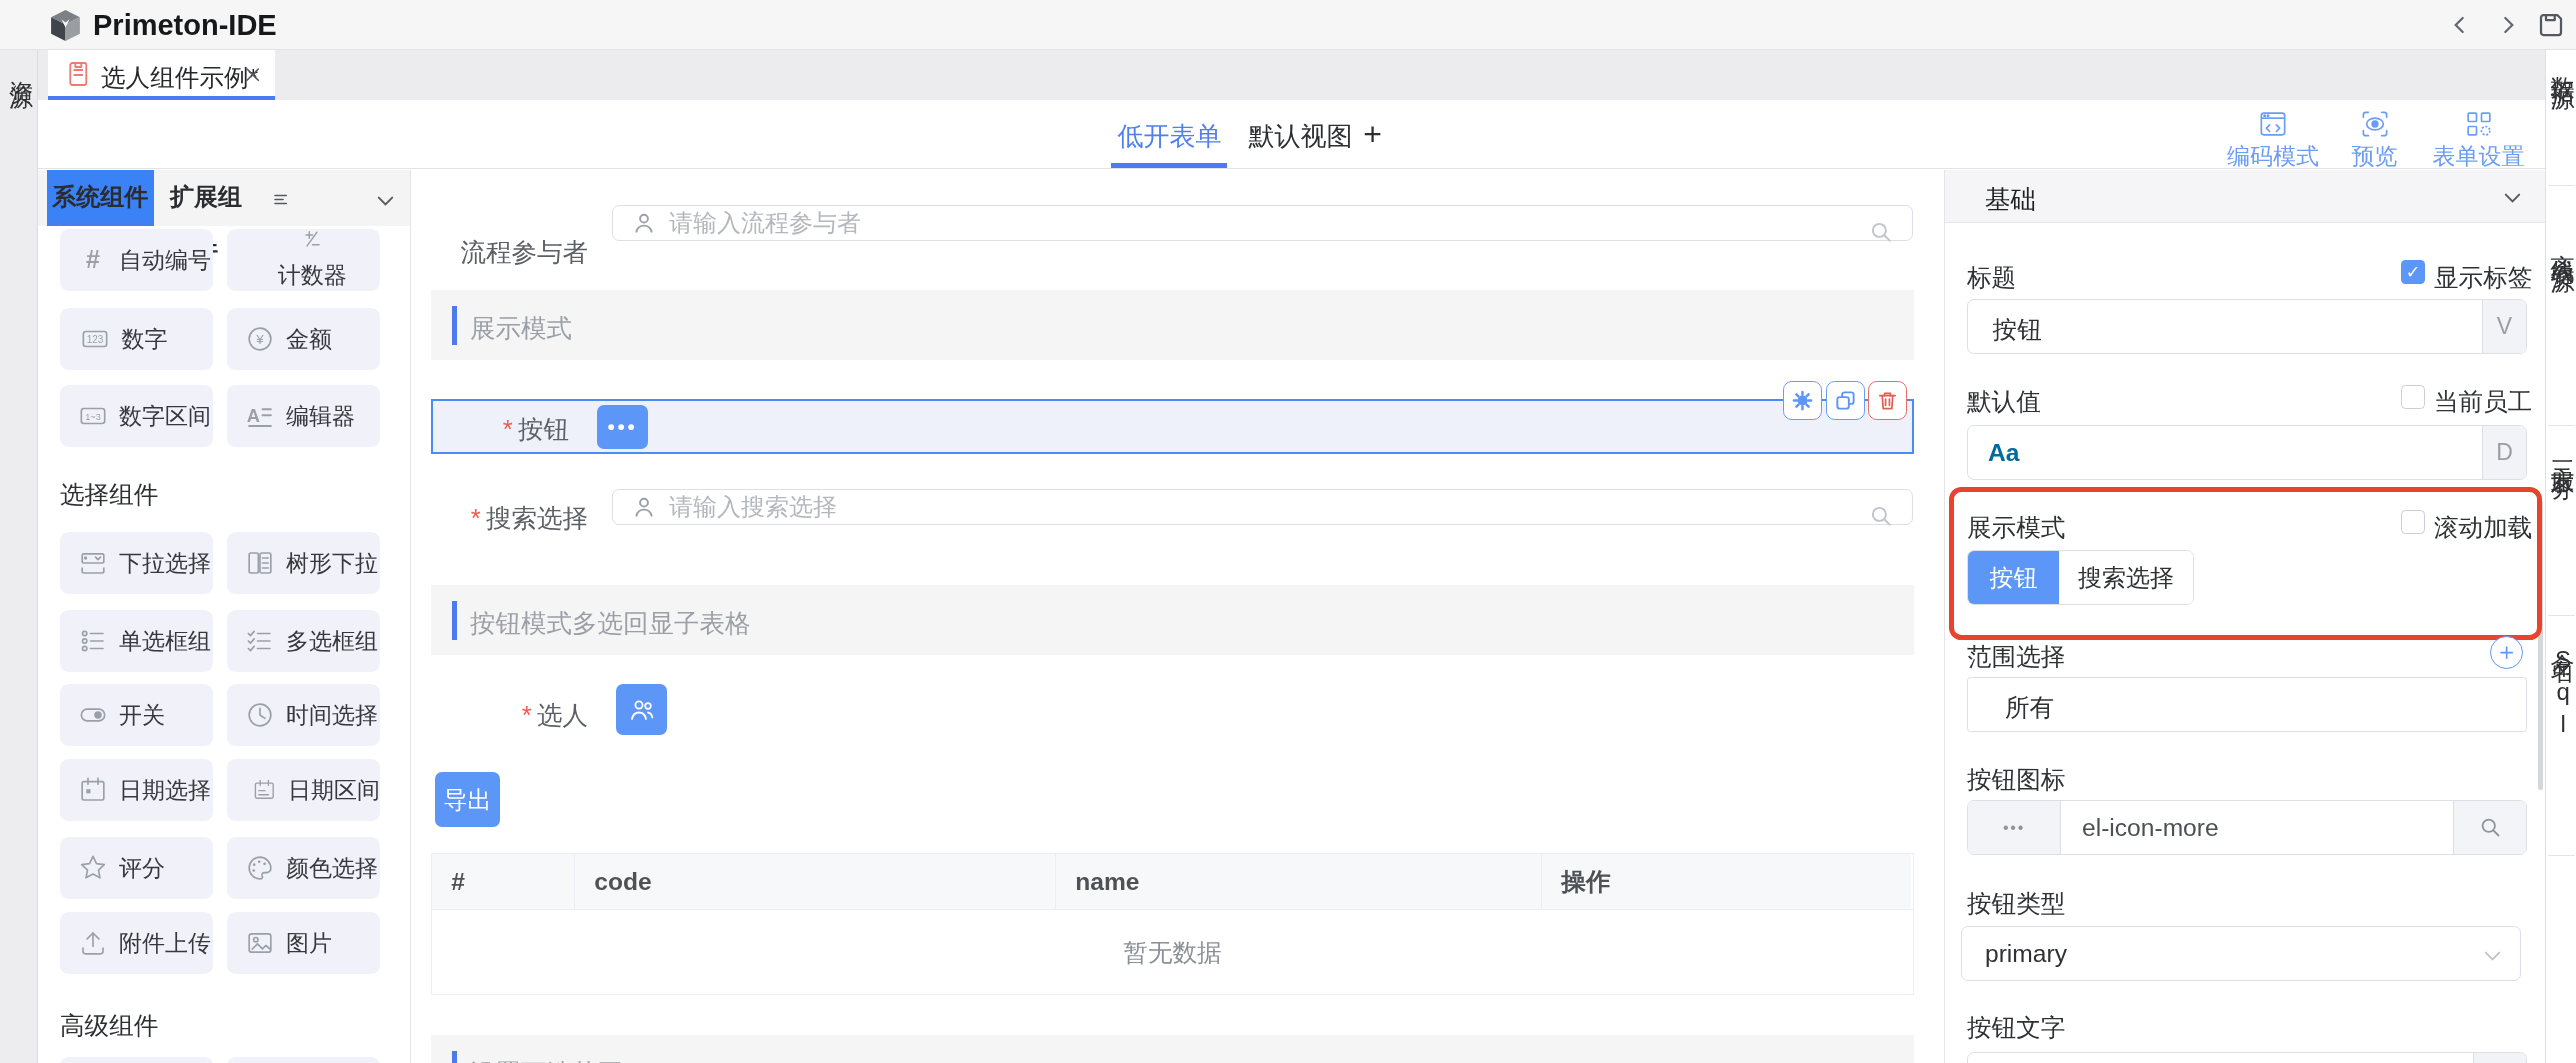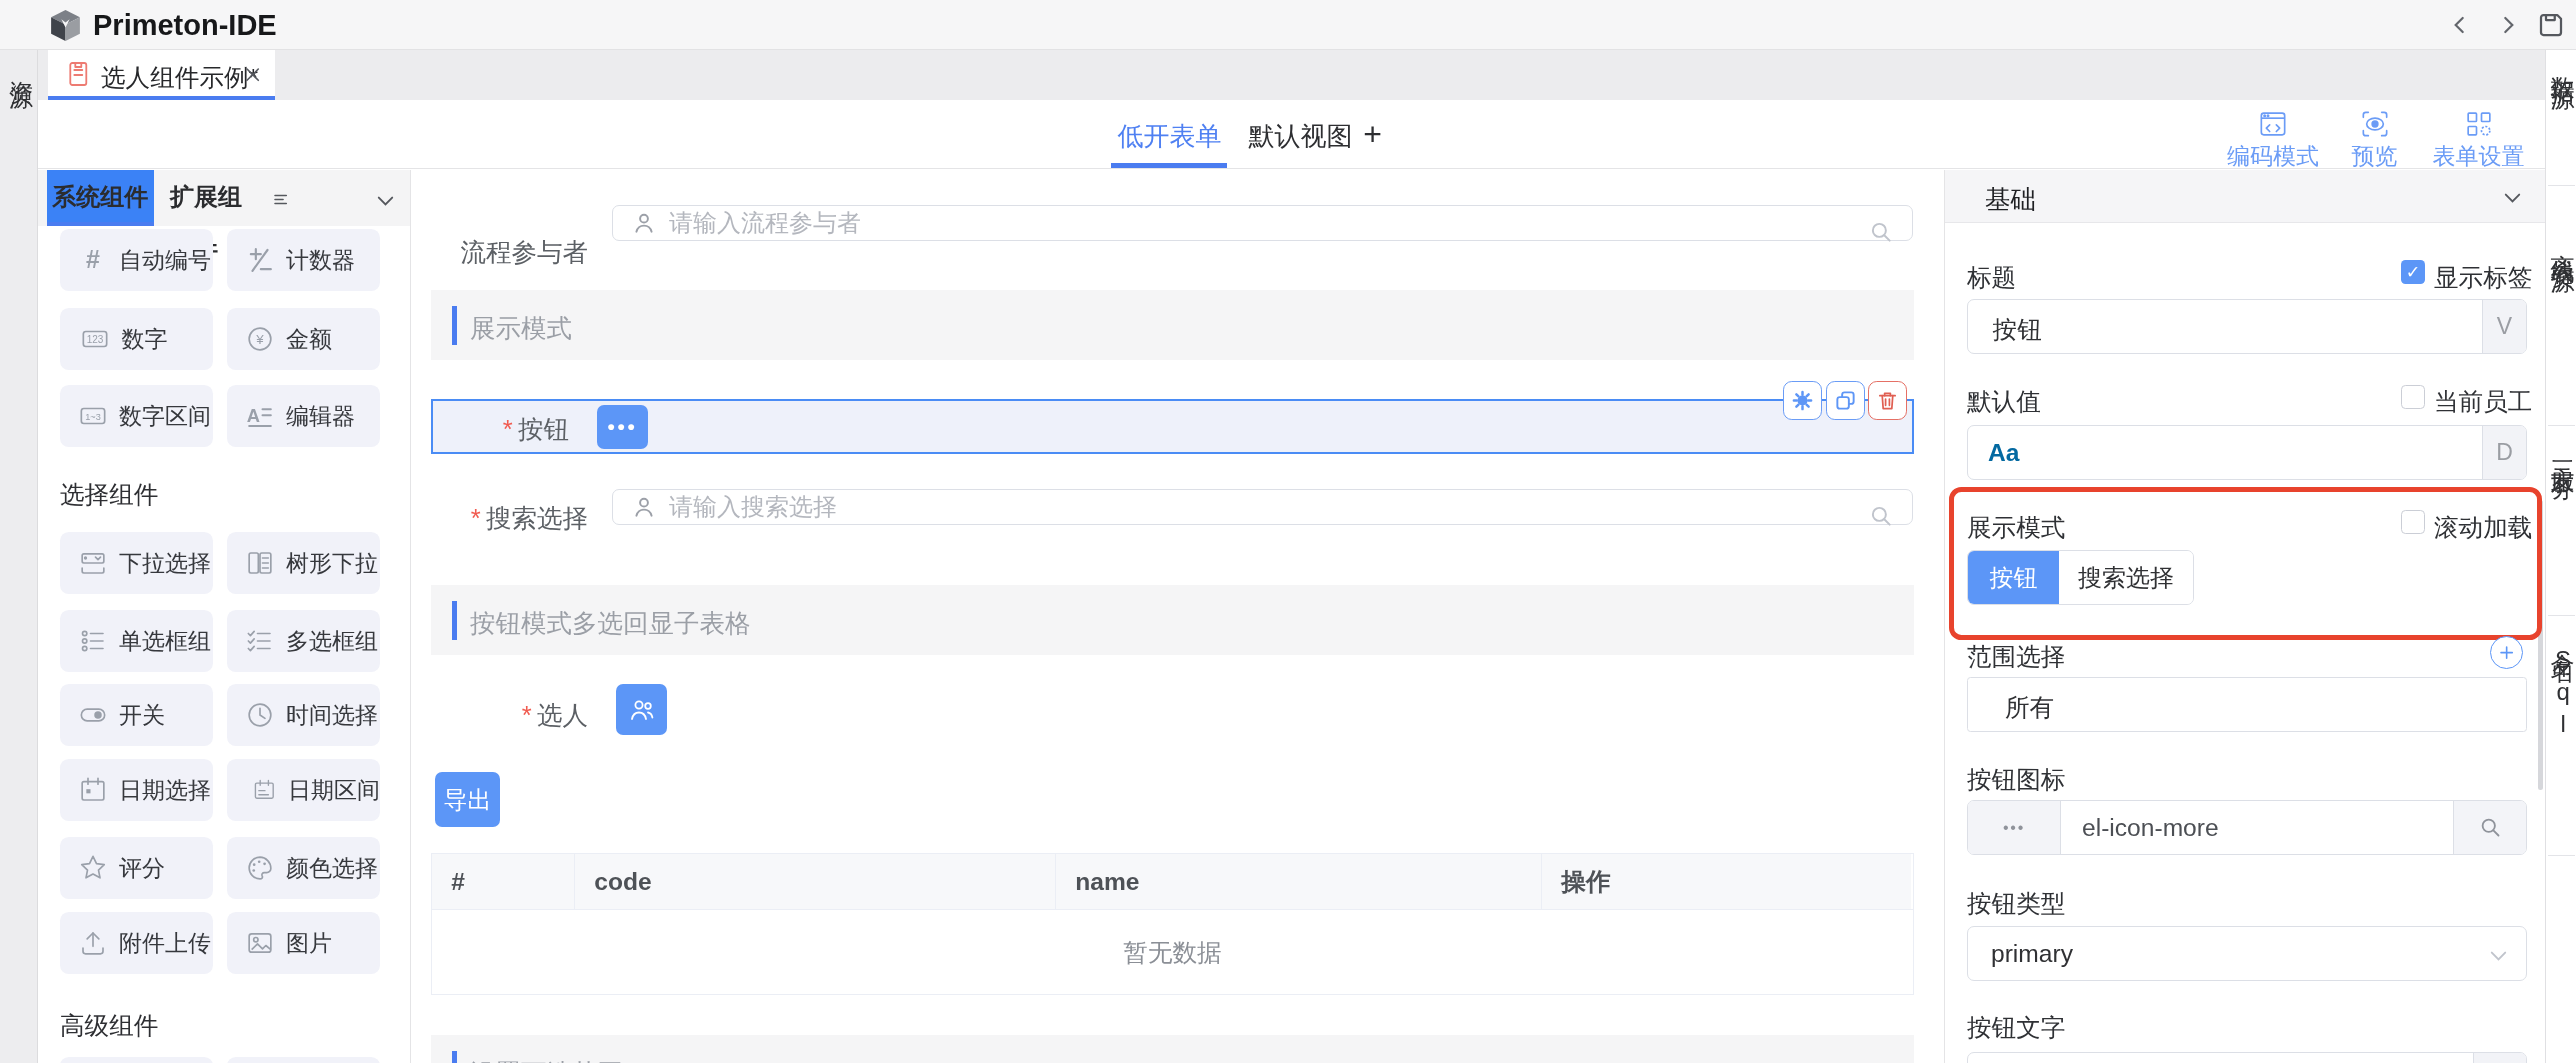--- a/index.html
+++ b/index.html
@@ -152,21 +152,21 @@
     <svg class="abs" style="left:336px;top:19.3px;" width="23" height="23" viewBox="0 0 24 24" fill="none" stroke="#55585e" stroke-width="2" stroke-linecap="round">
         <path d="M5 9l7 7 7-7"></path>
       </svg>
 
     <div class="abs citem" style="left:22px;top:59px;">
       <svg width="30" height="30" viewBox="0 0 36 36">
           <text x="18" y="28" text-anchor="middle" font-size="30" font-weight="bold" fill="#9aa0aa">#</text>
         </svg>
       <span class="clabel">自动编号</span>
     </div>
-    <div class="abs citem" style="left:189px;top:59px;">
+    <div class="abs citem" style="left:189px;top:59px;flex-direction:column;">
       <svg width="30" height="30" viewBox="0 0 36 36" fill="none" stroke="#9aa0aa" stroke-width="2.6" stroke-linecap="round">
           <path d="M7 11h12M13 5v12"></path>
           <path d="M19 29h12"></path>
           <path d="M27 6 9 31"></path>
         </svg>
       <span class="clabel">计数器</span>
     </div>
     <div class="abs citem" style="left:22px;top:138px;padding-left:20px;">
       <svg width="30" height="30" viewBox="0 0 36 36" fill="none" stroke="#9aa0aa" stroke-width="2">
           <rect x="4" y="9" width="28" height="18" rx="3"></rect>
@@ -459,21 +459,21 @@
       </div>
       <div style="width:73px;background:#f3f4f8;border-left:1.8px solid #dcdfe6;border-radius:0 5.3px 5.3px 0;display:flex;align-items:center;justify-content:center;">
         <svg width="24.6" height="24.6" viewBox="0 0 24 24" fill="none" stroke="#8f939b" stroke-width="1.8" stroke-linecap="round">
             <circle cx="10.5" cy="10.5" r="6"></circle>
             <path d="M15 15l5 5"></path>
           </svg>
       </div>
     </div>
 
     <div class="abs plabel" style="left:22px;top:717px;">按钮类型</div>
-    <div class="abs iinp" style="left:22px;top:756px;width:560px;height:55px;">
+    <div class="abs iinp" style="left:16px;top:756px;width:560px;height:55px;">
       <span class="abs ival" style="left:23px;top:13px;">primary</span>
       <svg class="abs" style="left:519px;top:16.7px;" width="23" height="23" viewBox="0 0 24 24" fill="none" stroke="#c0c4cc" stroke-width="2" stroke-linecap="round">
           <path d="M5 9l7 7 7-7"></path>
         </svg>
     </div>
 
     <div class="abs plabel" style="left:22px;top:841px;">按钮文字</div>
     <div class="abs iinp" style="left:22px;top:882px;width:560px;height:53px;">
       <div class="sfx" style="width:53px;"></div>
     </div>

